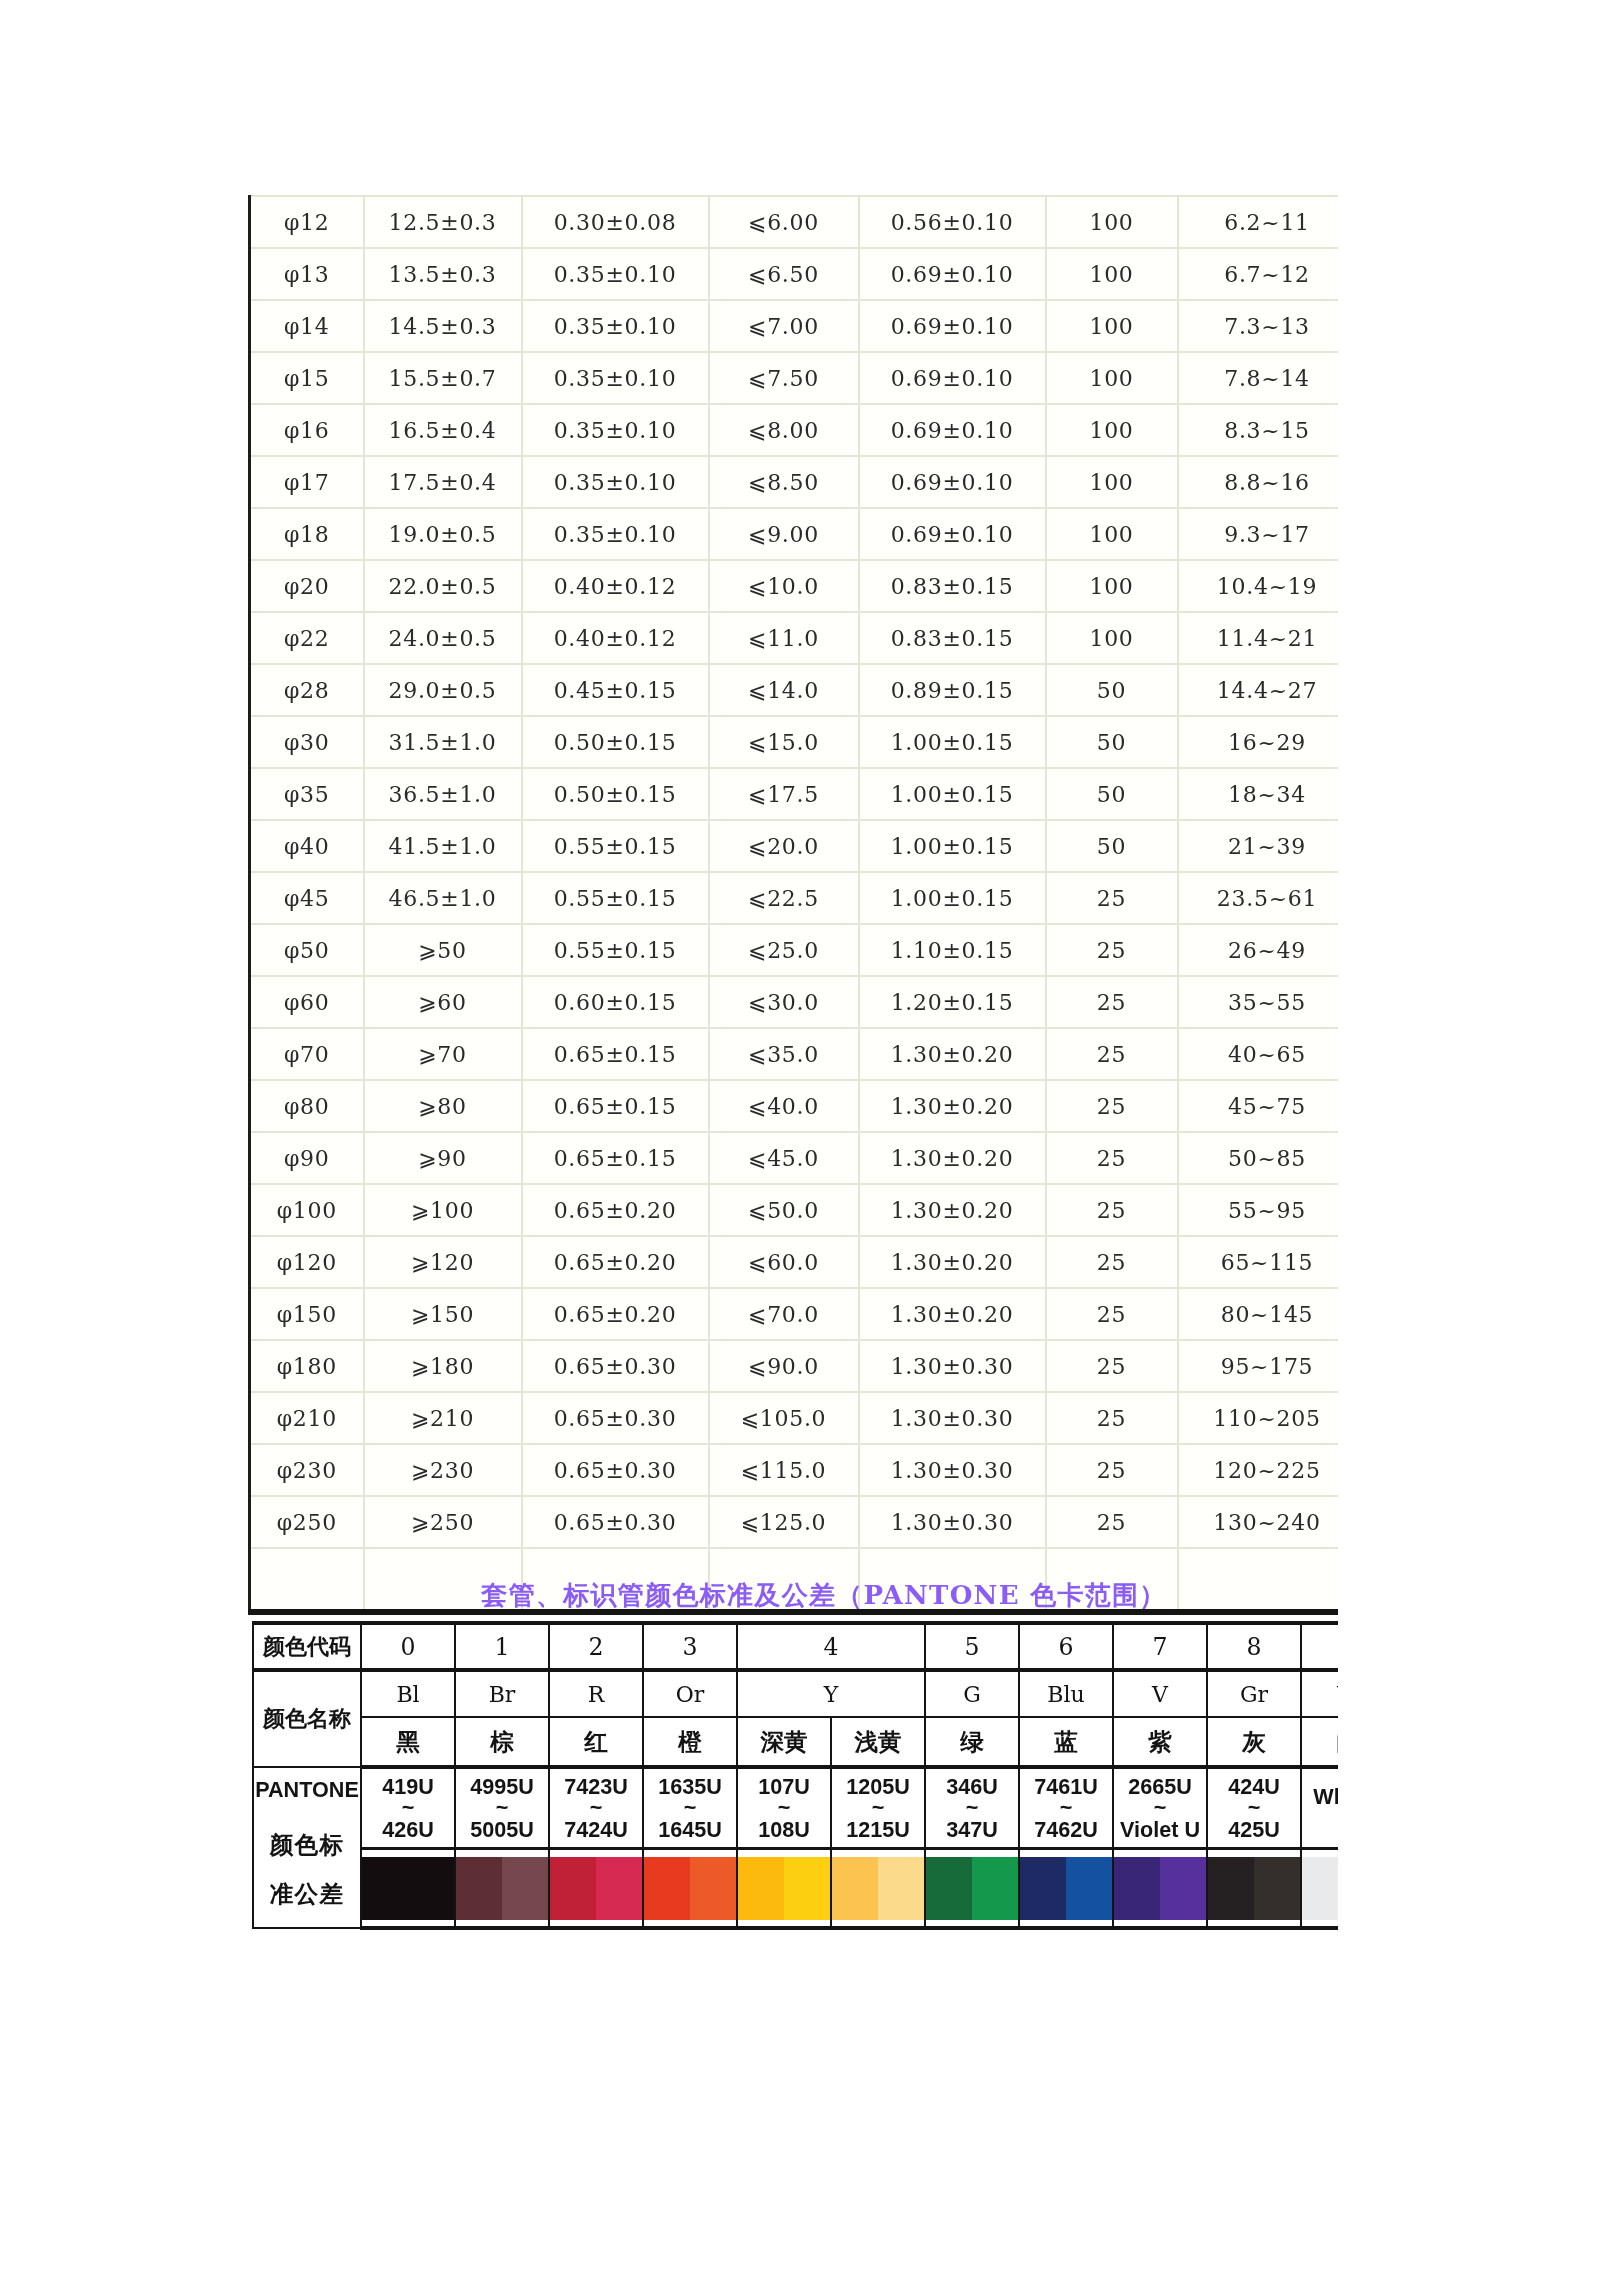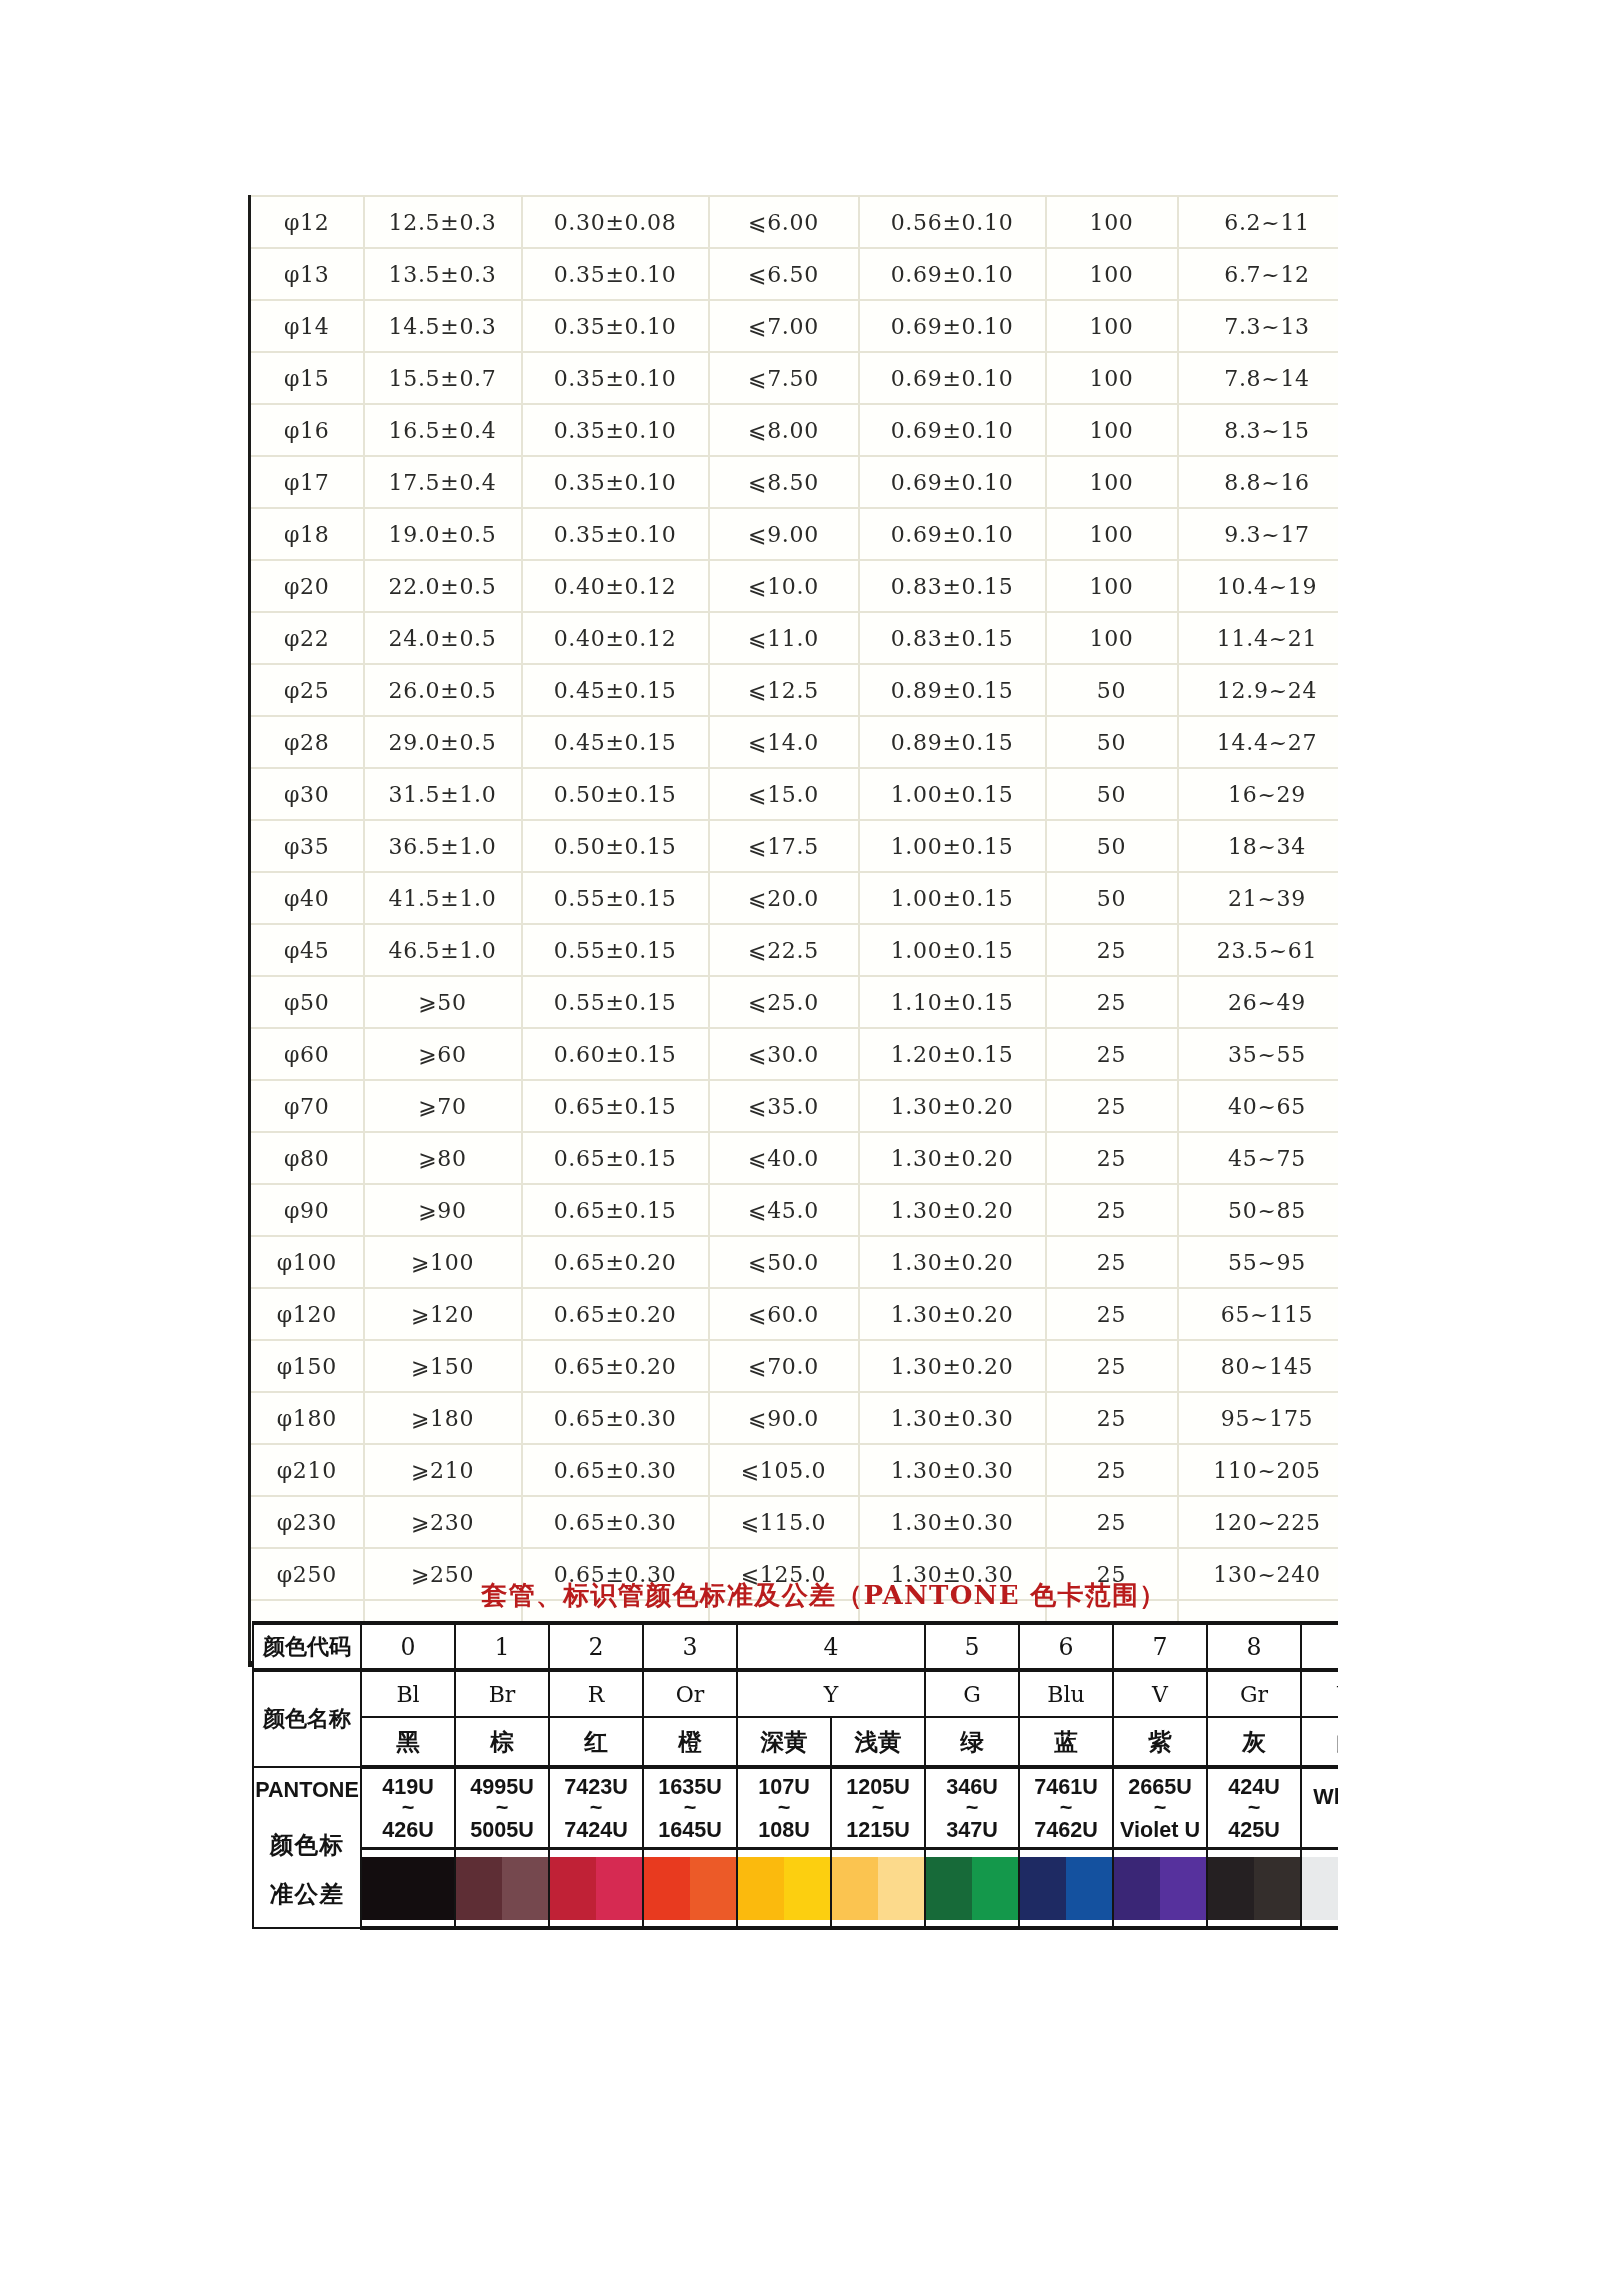--- a/index.html
+++ b/index.html
@@ -11,21 +11,21 @@
            width:1109px;background:#fffffc;
            border-left:3.9px solid #1c1c1a;border-right:4.6px solid #1c1c1a;
            border-top:2px solid #e6e4d5;border-bottom:6.5px solid #151513;}
   table.t1 td{border:2px solid #e6e4d5;height:48px;text-align:center;vertical-align:middle;
               font-size:22px;letter-spacing:0.7px;color:#2a2a28;background:#fffffc;
               font-family:"DejaVu Serif","DejaVu Sans",serif;}
   table.t1 tr:last-child td{height:58px;}
 
   
   .t2-title{position:absolute;left:252px;top:1578px;width:1144px;text-align:center;
-            font-size:26px;font-weight:700;letter-spacing:1.3px;color:#b91c1c;
+            font-size:26px;font-weight:700;letter-spacing:1.3px;color:#8b5cf6;
             font-family:"DejaVu Serif","DejaVu Sans",serif;}
   table.t2{position:absolute;left:252px;top:1621px;border-collapse:collapse;table-layout:fixed;
            width:1144px;background:#fff;border-radius:12px;}
   table.t2 th, table.t2 td{border:2px solid #141414;text-align:center;vertical-align:middle;
            color:#141414;font-family:"DejaVu Serif","DejaVu Sans",serif;padding:0;}
   tr.r-code th, tr.r-code td{border-top:4.6px solid #141414;border-bottom:4.6px solid #141414;height:43px;}
   tr.r-code td{font-size:23.6px;}
   tr.r-abbr td{height:44px;font-size:22px;}
   tr.r-cn td{height:47px;font-size:23.6px;font-weight:700;border-bottom:4.6px solid #141414;}
   tr.r-pan td{height:63px;border-bottom:3.3px solid #141414;
@@ -130,29 +130,20 @@
           <td>10.4~19</td>
         </tr>
         <tr>
           <td>φ22</td>
           <td>24.0±0.5</td>
           <td>0.40±0.12</td>
           <td>⩽11.0</td>
           <td>0.83±0.15</td>
           <td>100</td>
           <td>11.4~21</td>
-        </tr>
-        <tr>
-          <td>φ25</td>
-          <td>26.0±0.5</td>
-          <td>0.45±0.15</td>
-          <td>⩽12.5</td>
-          <td>0.89±0.15</td>
-          <td>50</td>
-          <td>12.9~24</td>
         </tr>
         <tr>
           <td>φ28</td>
           <td>29.0±0.5</td>
           <td>0.45±0.15</td>
           <td>⩽14.0</td>
           <td>0.89±0.15</td>
           <td>50</td>
           <td>14.4~27</td>
         </tr>

